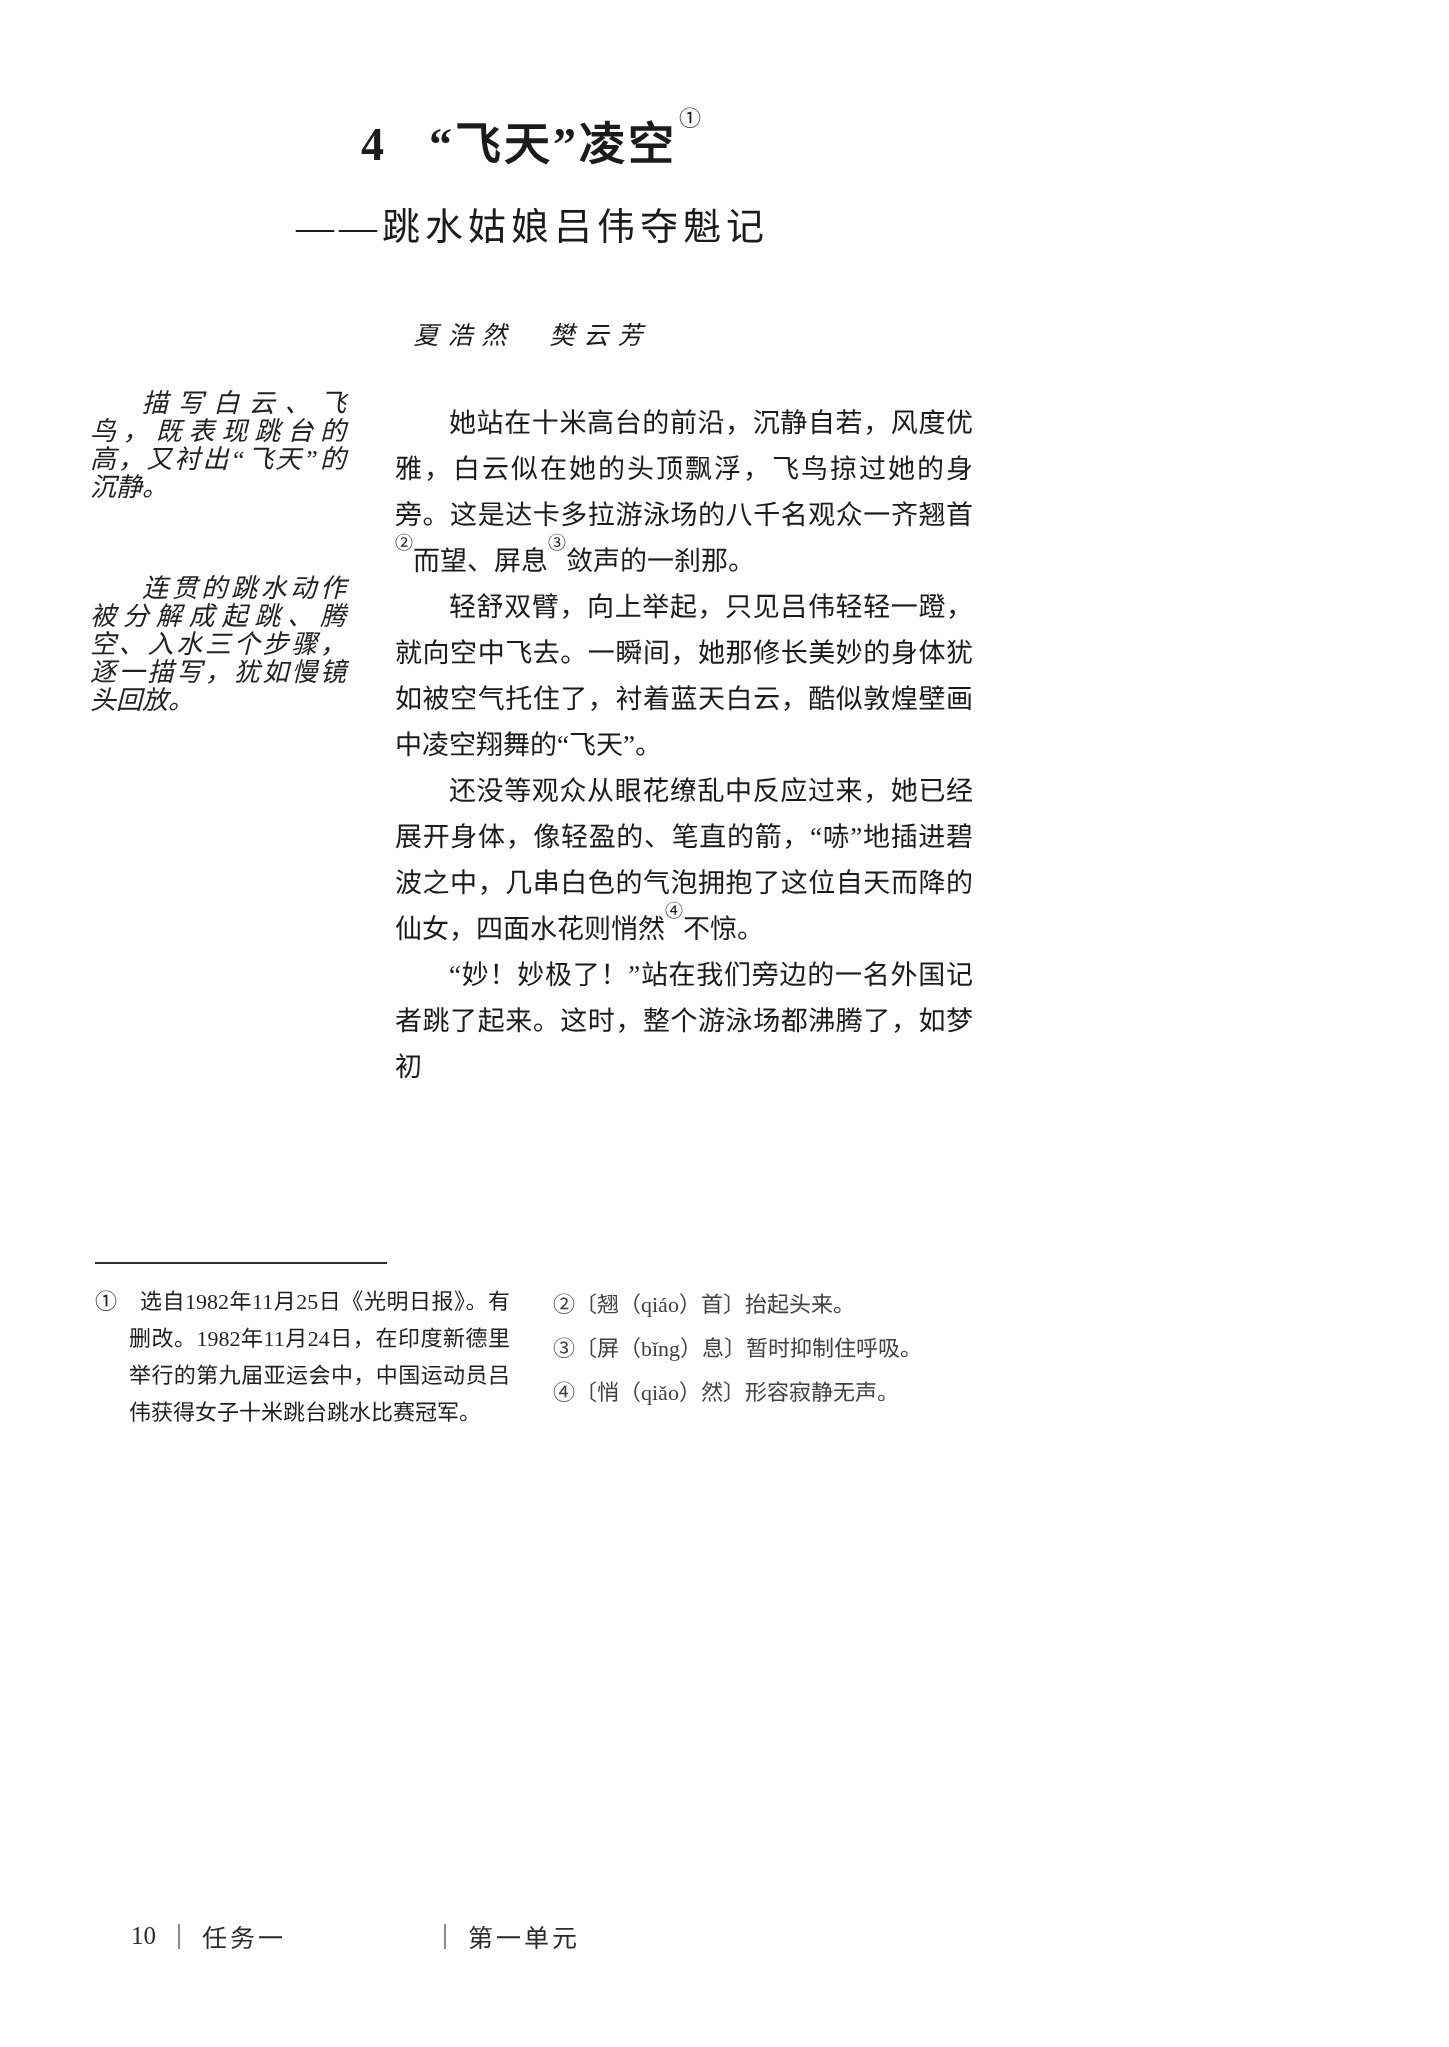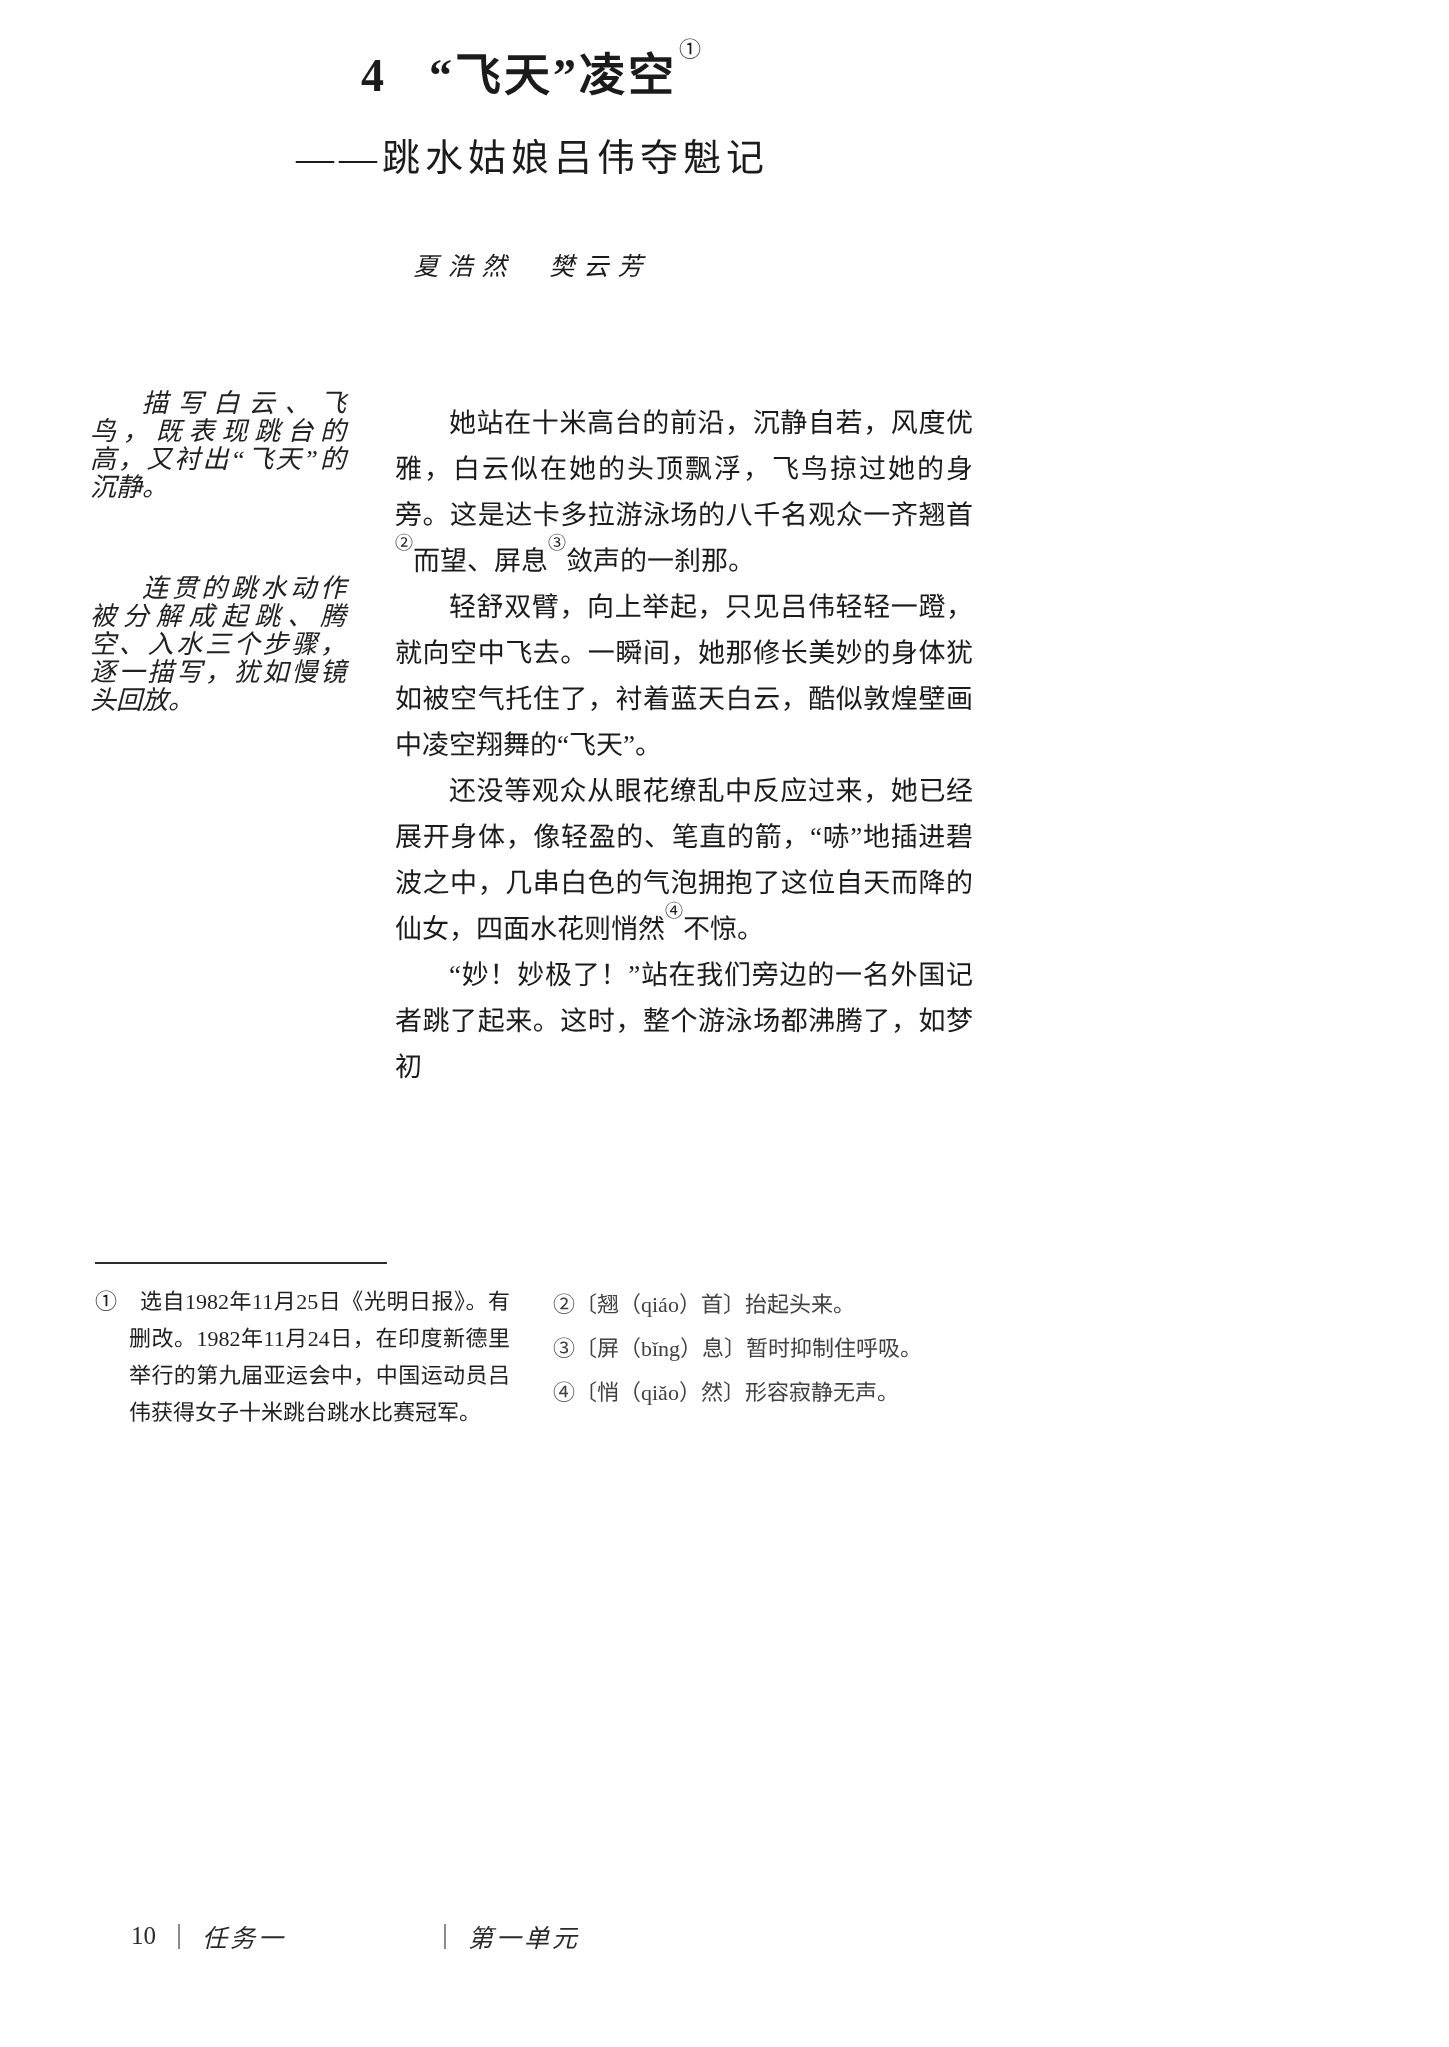--- a/index.html
+++ b/index.html
@@ -20,21 +20,21 @@
   
   .title-block {
     position: absolute;
     left: 95px;
     top: 0;
     width: 875px;
     text-align: center;
   }
   .lesson-title {
     margin: 0;
-    padding-top: 48px;
+    padding-top: 117px;
     font-size: 46px;
     font-weight: 700;
     letter-spacing: 3px;
     line-height: 1.2;
   }
   .lesson-title .num {
     margin-right: 42px;
   }
   .lesson-title sup {
     font-size: 22px;
@@ -131,21 +131,20 @@
     position: absolute;
     left: 100px;
     top: 1918px;
     display: flex;
     align-items: center;
     font-size: 25px;
     color: #2a2a2a;
     margin-left: 31px;
   }
   .footer .label {
-    font-style: italic;
     letter-spacing: 3px;
   }
   .vbar {
     width: 2px;
     height: 25px;
     background: #8a8a8a;
     margin: 0 22px;
   }
   .vbar-2 {
     margin-left: 158px;

